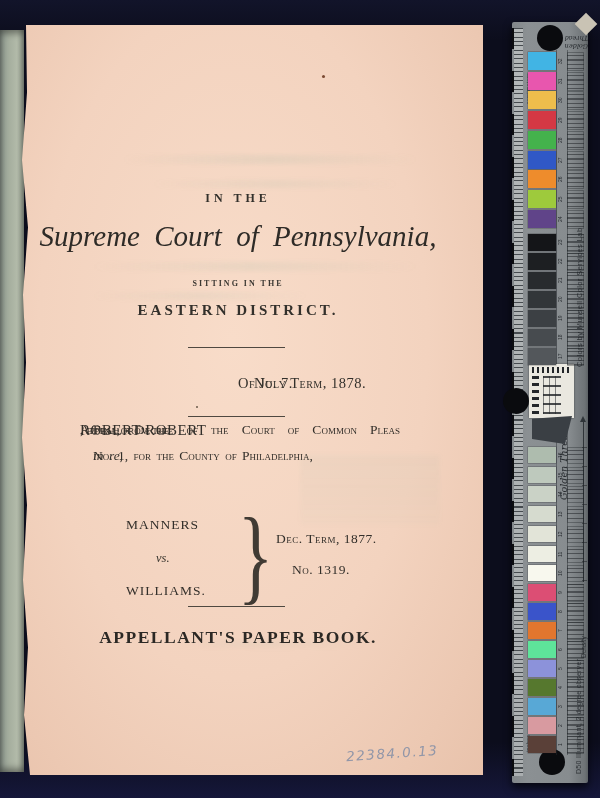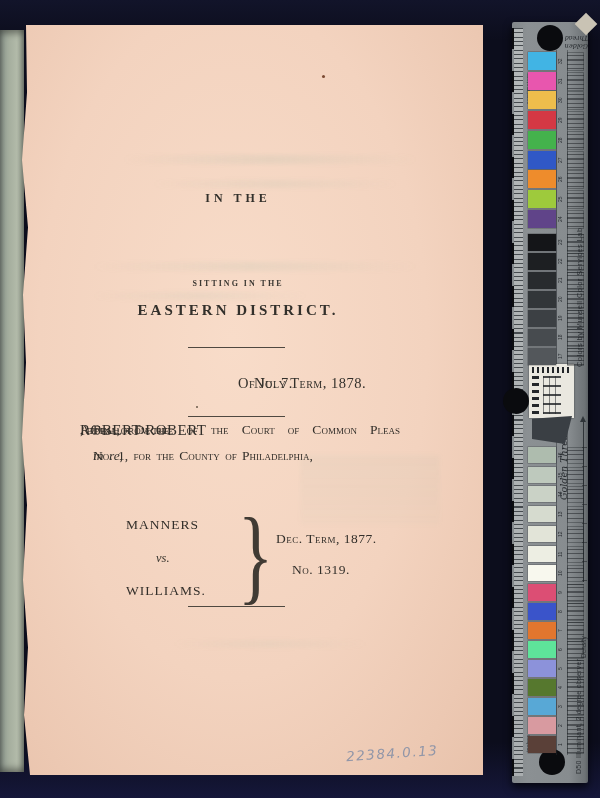--- a/index.html
+++ b/index.html
@@ -108,20 +108,21 @@
     <div class="ghost" style="left:130px;top:155px;width:250px;height:8px;background:linear-gradient(to right,rgba(145,175,155,.0),rgba(145,175,155,.2),rgba(145,175,155,.0));"></div>
     <div class="ghost" style="left:70px;top:237px;width:330px;height:9px;background:linear-gradient(to right,rgba(145,175,155,.0),rgba(145,175,155,.22),rgba(145,175,155,.0));"></div>
     <div class="ghost" style="left:70px;top:267px;width:220px;height:8px;background:linear-gradient(to right,rgba(145,175,155,.0),rgba(145,175,155,.18),rgba(145,175,155,.0));"></div>
     <div class="ghost" style="left:280px;top:430px;width:140px;height:70px;background:linear-gradient(rgba(145,175,155,.12),rgba(145,175,155,.06));"></div>
     <div class="ghost" style="left:150px;top:615px;width:200px;height:8px;background:linear-gradient(to right,rgba(145,175,155,.0),rgba(145,175,155,.15),rgba(145,175,155,.0));"></div>
 
     <div class="speck" style="left:302px;top:50px;width:3px;height:3px;background:#7a4a32;"></div>
     <div class="speck" style="left:176px;top:381px;width:2px;height:2px;background:#6a5a4a;"></div>
 
     <div class="centerline in-the">IN THE</div>
+    <div class="centerline main-title">Supreme Court of Pennsylvania,</div>
     <div class="centerline sitting">SITTING IN THE</div>
     <div class="centerline district">EASTERN DISTRICT.</div>
 
     <div class="rule" style="top:322px;"></div>
 
     <div class="centerline term-line" style="top:350px;">
       <span>Of July Term, 1878.</span>
         <span class="no">No. 7.</span>
     </div>
 
@@ -142,20 +143,21 @@
 
     <div class="party" style="left:106px;top:492px;">MANNERS</div>
     <div class="vs" style="left:136px;top:526px;">vs.</div>
     <div class="party" style="left:106px;top:558px;">WILLIAMS.</div>
     <div class="brace">}</div>
     <div class="docket" style="left:256px;top:506px;">Dec. Term, 1877.</div>
     <div class="docket" style="left:272px;top:537px;">No. 1319.</div>
 
     <div class="rule" style="top:581px;"></div>
 
+    <div class="centerline book-title">APPELLANT'S PAPER BOOK.</div>
 
     <div class="pencil">22384.0.13</div>
   </div>
 
   <div class="ruler">
     <div class="corner-cut"></div>
     <div class="blockstrip"></div>
     <div class="tickstrip"></div>
     <div class="hole" style="left:25px;top:3px;"></div>
     <div class="hole" style="left:27px;top:727px;"></div>

